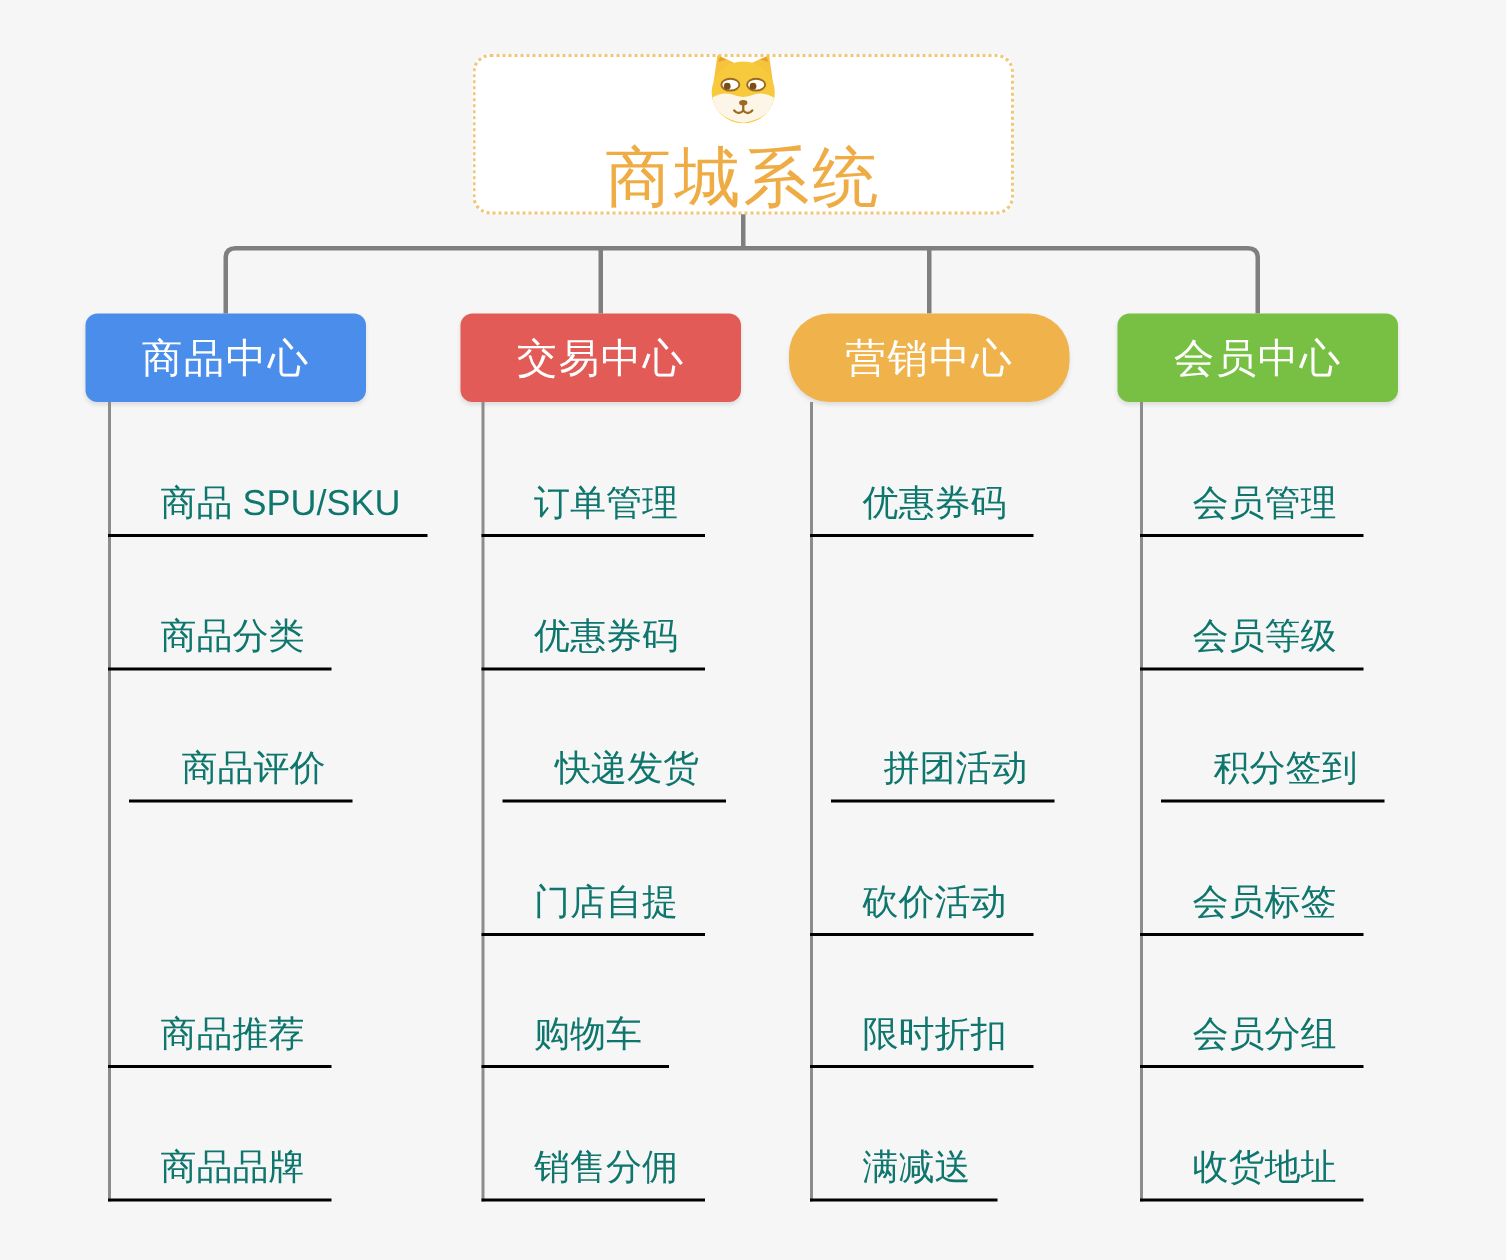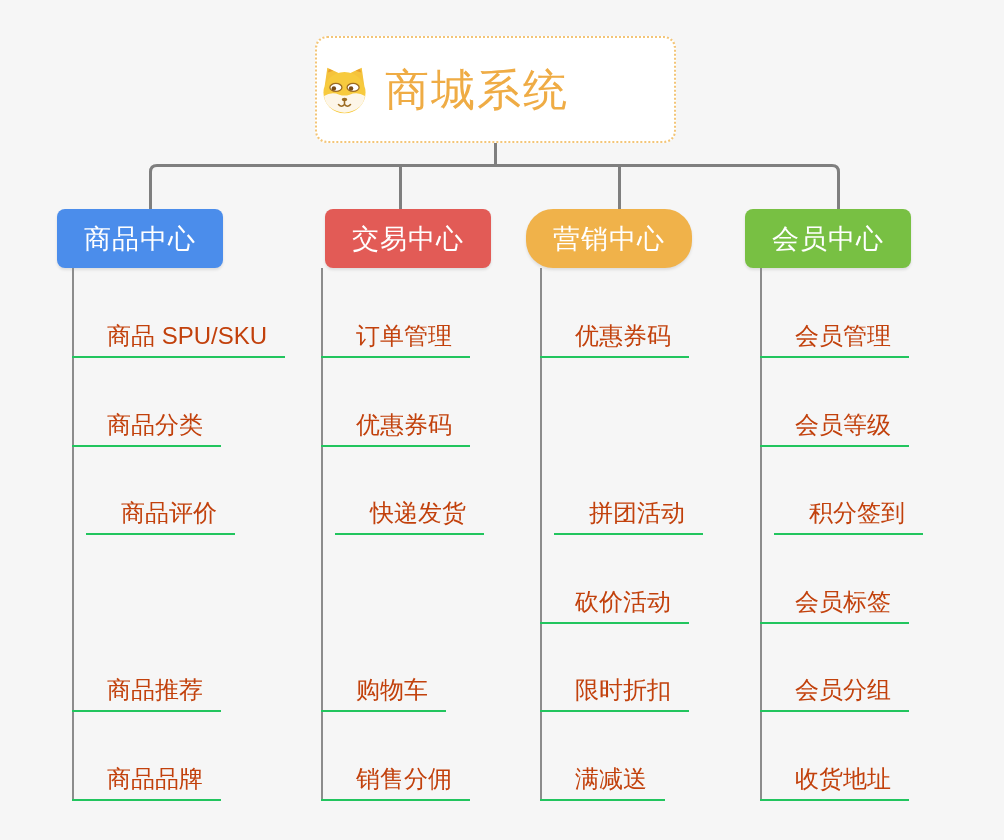--- a/index.html
+++ b/index.html
@@ -20,22 +20,23 @@
   .root-node{
     position:absolute;
     left:315px; top:36px;
     width:361px; height:107px;
     background:#ffffff;
     border:2px dotted #f3c577;
     border-radius:12px;
     box-sizing:border-box;
     display:flex;
     align-items:center;
-    justify-content:flex-start;
+    justify-content:flex-end;
     gap:13px;
+    flex-direction:column;
   }
   .root-title{
     font-size:44px;
     letter-spacing:2px;
     color:#efac45;
     line-height:1;
     white-space:nowrap;
   }
   .dog-icon{display:block;}
 
@@ -44,21 +45,21 @@
     position:absolute;
     left:0; top:0;
     width:1004px; height:840px;
     pointer-events:none;
   }
 
   
   .branch{
     position:absolute;
     top:209px;
-    width:166px; height:59px;
+    width:187px; height:59px;
     border-radius:8px;
     color:#ffffff;
     font-size:27px;
     letter-spacing:1px;
     display:flex;
     align-items:center;
     justify-content:center;
     box-shadow:0 2px 3px rgba(0,0,0,0.10);
     white-space:nowrap;
   }
@@ -77,24 +78,24 @@
   }
   .t0{left:72px;}
   .t1{left:321px;}
   .t2{left:540px;}
   .t3{left:760px;}
 
   
   .leaf{
     position:absolute;
     padding:0 18px 7px 35px;
-    border-bottom:2px solid #22c55e;
+    border-bottom:2px solid #000000;
     font-size:24px;
     line-height:27px;
-    color:#c2410c;
+    color:#0f766e;
     white-space:nowrap;
   }
   .c0{left:72px;}
   .c1{left:321px;}
   .c2{left:540px;}
   .c3{left:760px;}
   .r0{top:322px;}
   .r1{top:411px;}
   .r2{top:499px;margin-left:14px;}
   .r3{top:588px;}
@@ -129,38 +130,39 @@
         <circle cx="19.6" cy="27.2" r="2.6" fill="#7a4c16"></circle>
         <circle cx="39.6" cy="27.2" r="2.6" fill="#7a4c16"></circle>
         <ellipse cx="32" cy="40" rx="3.2" ry="2.1" fill="#9c6b22"></ellipse>
         <path d="M32 41 V46 M25 46 Q28.5 50 32 46 Q35.5 50 39 46" stroke="#9c6b22" stroke-width="1.8" fill="none" stroke-linecap="round"></path>
       </svg>
     </span>
     <span class="root-title">商城系统</span>
   </div>
 
   <div class="branch b0" style="background: rgb(75, 141, 235);">商品中心</div>
-  <div class="branch b1" style="background: rgb(226, 91, 86); margin-left: 18px;">交易中心</div>
+  <div class="branch b1" style="background: rgb(226, 91, 86);">交易中心</div>
   <div class="branch b2" style="background: rgb(240, 178, 74);">营销中心</div>
   <div class="branch b3" style="background: rgb(120, 192, 67);">会员中心</div>
 
   <div class="trunk t0"></div>
   <div class="trunk t1"></div>
   <div class="trunk t2"></div>
   <div class="trunk t3"></div>
 
   <div class="leaf c0 r0">商品 SPU/SKU</div>
   <div class="leaf c0 r1">商品分类</div>
   <div class="leaf c0 r2">商品评价</div>
   <div class="leaf c0 r4">商品推荐</div>
   <div class="leaf c0 r5">商品品牌</div>
 
   <div class="leaf c1 r0">订单管理</div>
   <div class="leaf c1 r1">优惠券码</div>
   <div class="leaf c1 r2">快递发货</div>
+  <div class="leaf c1 r3">门店自提</div>
   <div class="leaf c1 r4">购物车</div>
   <div class="leaf c1 r5">销售分佣</div>
 
   <div class="leaf c2 r0">优惠券码</div>
   <div class="leaf c2 r2">拼团活动</div>
   <div class="leaf c2 r3">砍价活动</div>
   <div class="leaf c2 r4">限时折扣</div>
   <div class="leaf c2 r5">满减送</div>
 
   <div class="leaf c3 r0">会员管理</div>

